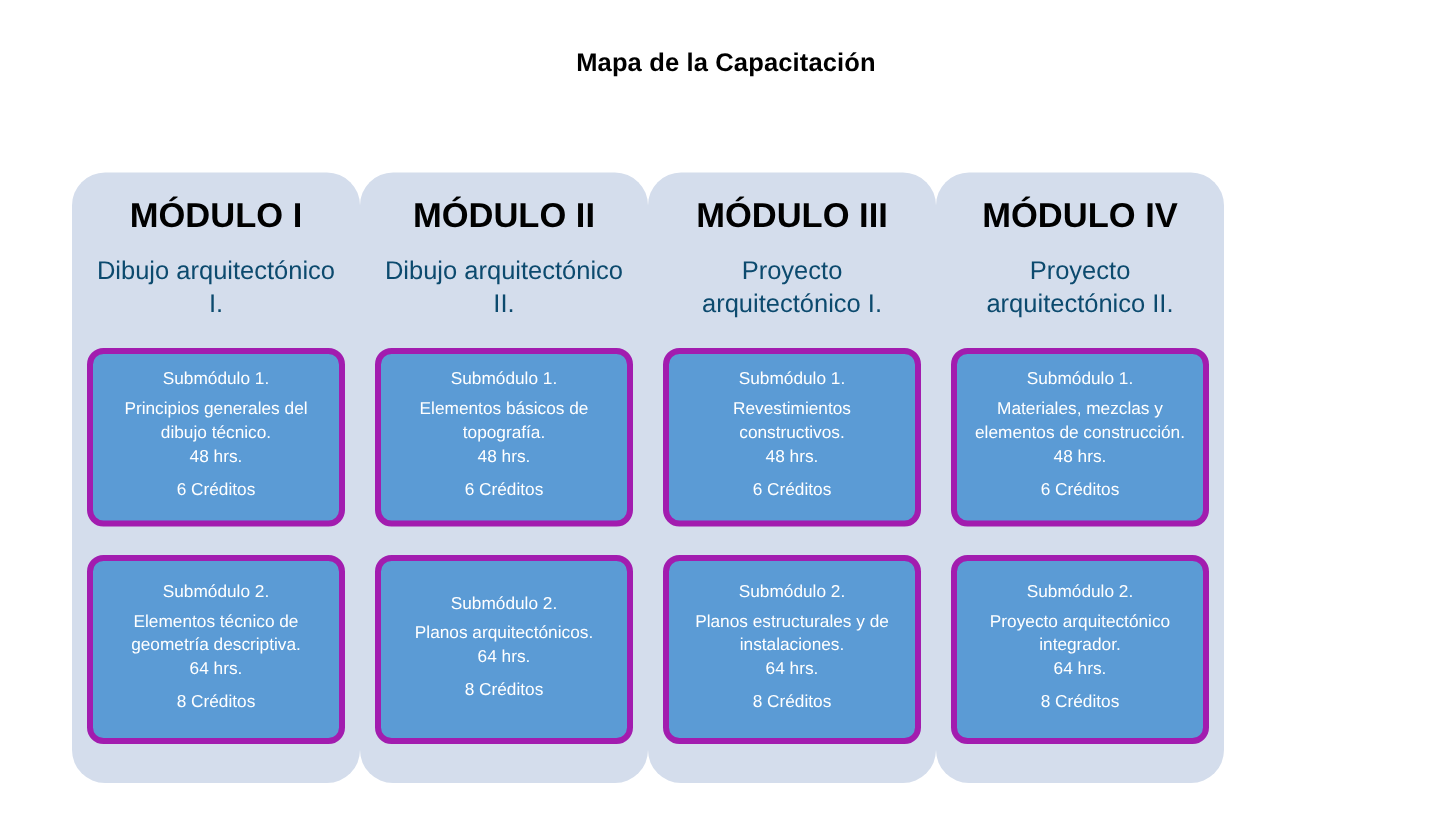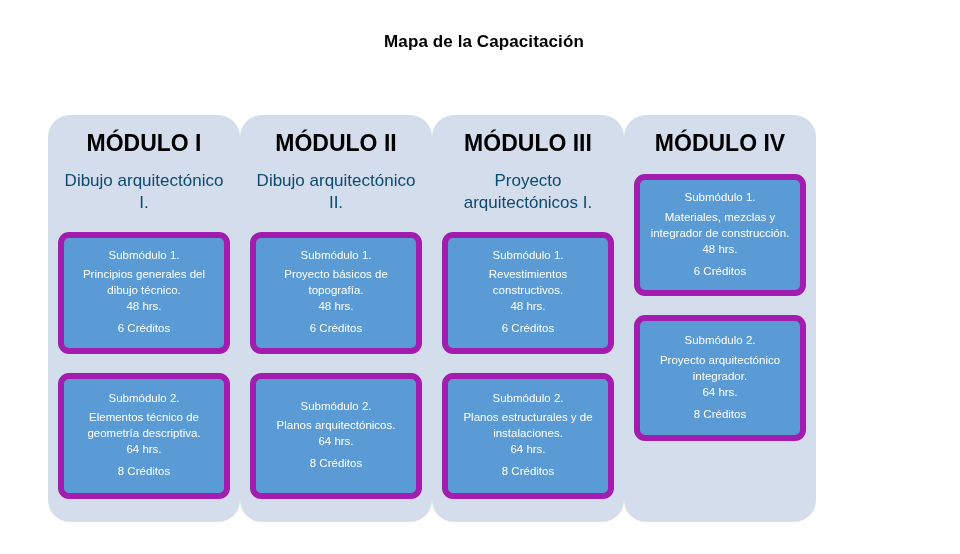--- a/index.html
+++ b/index.html
@@ -78,21 +78,21 @@
     display: flex;
     flex-direction: column;
     align-items: center;
     flex: 1;
     justify-content: flex-start;
   }
 
   .submodule-box {
     width: 172px;
     background: #5B9BD5;
-    border: 6px solid #a21caf;
+    border: 4px solid #a21caf;
     border-radius: 11px;
     box-sizing: border-box;
     color: #FFFFFF;
     text-align: center;
     padding: 9px 8px 11px 8px;
     display: flex;
     flex-direction: column;
     justify-content: center;
     align-items: center;
   }
@@ -149,58 +149,59 @@
       </div>
     </div>
   </div>
 
   <div class="module-card">
     <div class="module-number">MÓDULO II</div>
     <div class="module-name">Dibujo arquitectónico II.</div>
     <div class="submodules">
       <div class="submodule-box box-first">
         <div class="sub-label">Submódulo 1.</div>
-        <div class="sub-title">Proyecto básicos de topografía.</div>
+        <div class="sub-title">Elementos básicos de topografía.</div>
         <div class="sub-hours">48 hrs.</div>
         <div class="sub-credits">6 Créditos</div>
       </div>
       <div class="submodule-box box-second">
         <div class="sub-label">Submódulo 2.</div>
         <div class="sub-title">Planos arquitectónicos.</div>
         <div class="sub-hours">64 hrs.</div>
         <div class="sub-credits">8 Créditos</div>
       </div>
     </div>
   </div>
 
   <div class="module-card">
     <div class="module-number">MÓDULO III</div>
-    <div class="module-name">Proyecto arquitectónicos I.</div>
+    <div class="module-name">Proyecto arquitectónico I.</div>
     <div class="submodules">
       <div class="submodule-box box-first">
         <div class="sub-label">Submódulo 1.</div>
         <div class="sub-title">Revestimientos constructivos.</div>
         <div class="sub-hours">48 hrs.</div>
         <div class="sub-credits">6 Créditos</div>
       </div>
       <div class="submodule-box box-second">
         <div class="sub-label">Submódulo 2.</div>
         <div class="sub-title">Planos estructurales y de instalaciones.</div>
         <div class="sub-hours">64 hrs.</div>
         <div class="sub-credits">8 Créditos</div>
       </div>
     </div>
   </div>
 
   <div class="module-card">
     <div class="module-number">MÓDULO IV</div>
-    <div class="submodules">
-      <div class="submodule-box box-first">
-        <div class="sub-label">Submódulo 1.</div>
-        <div class="sub-title">Materiales, mezclas y integrador de construcción.</div>
+    <div class="module-name">Proyecto arquitectónico II.</div>
+    <div class="submodules">
+      <div class="submodule-box box-first">
+        <div class="sub-label">Submódulo 1.</div>
+        <div class="sub-title">Materiales, mezclas y elementos de construcción.</div>
         <div class="sub-hours">48 hrs.</div>
         <div class="sub-credits">6 Créditos</div>
       </div>
       <div class="submodule-box box-second">
         <div class="sub-label">Submódulo 2.</div>
         <div class="sub-title">Proyecto arquitectónico integrador.</div>
         <div class="sub-hours">64 hrs.</div>
         <div class="sub-credits">8 Créditos</div>
       </div>
     </div>

